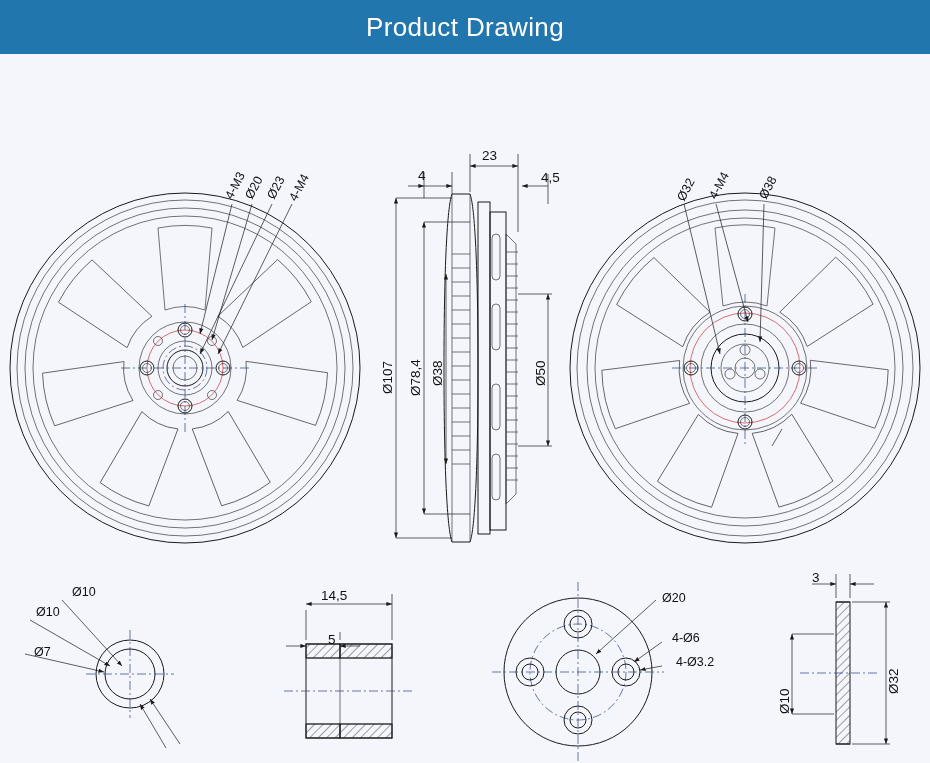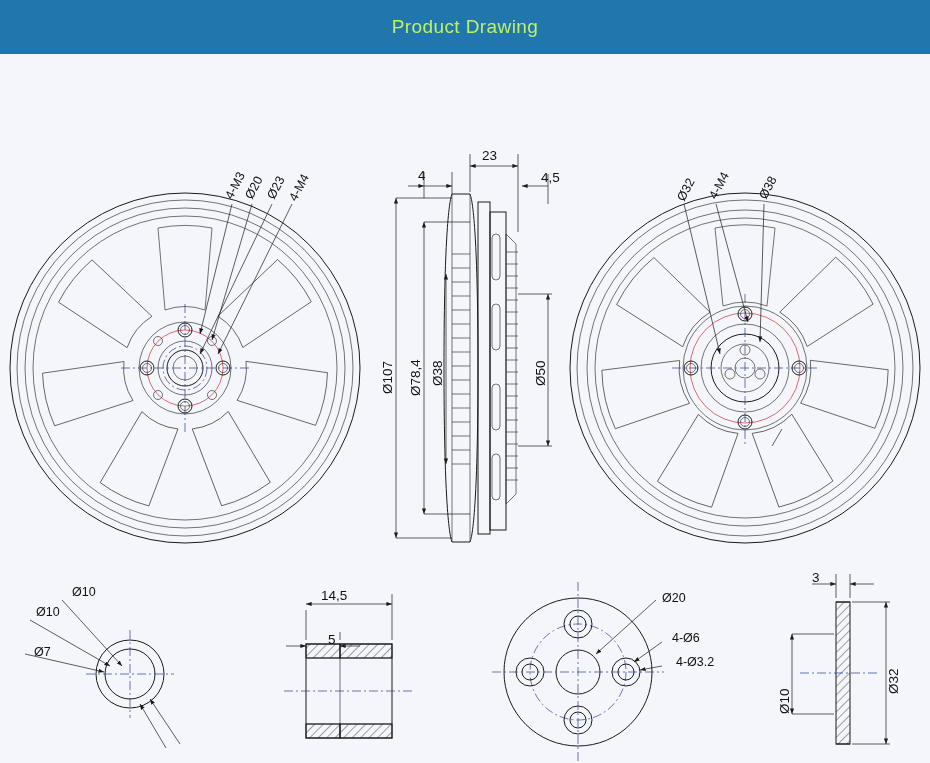--- a/index.html
+++ b/index.html
@@ -9,21 +9,21 @@
     font-family:"Liberation Sans", sans-serif;
     overflow:hidden;
     position:relative;
   }
   #header{
     position:absolute;left:0;top:0;width:930px;height:54px;
     background:#2176ae;
     display:flex;align-items:center;justify-content:center;
   }
   #header .title{
-    color:#bef264;font-size:19px;letter-spacing:.4px;font-weight:400;
+    color:#ffffff;font-size:26px;letter-spacing:.4px;font-weight:400;
   }
   #canvas{
     position:absolute;left:0;top:54px;width:930px;height:709px;
     background:#f4f6fb;
   }
   svg{display:block;}
   .ln{stroke:#1a1a1a;stroke-width:1;fill:none;}
   .lnthin{stroke:#3a3a3a;stroke-width:.7;fill:none;}
   .cl{stroke:#2b3a8f;stroke-width:.7;fill:none;stroke-dasharray:9 3 2 3;}
   .red{stroke:#d03030;stroke-width:.7;fill:none;}

